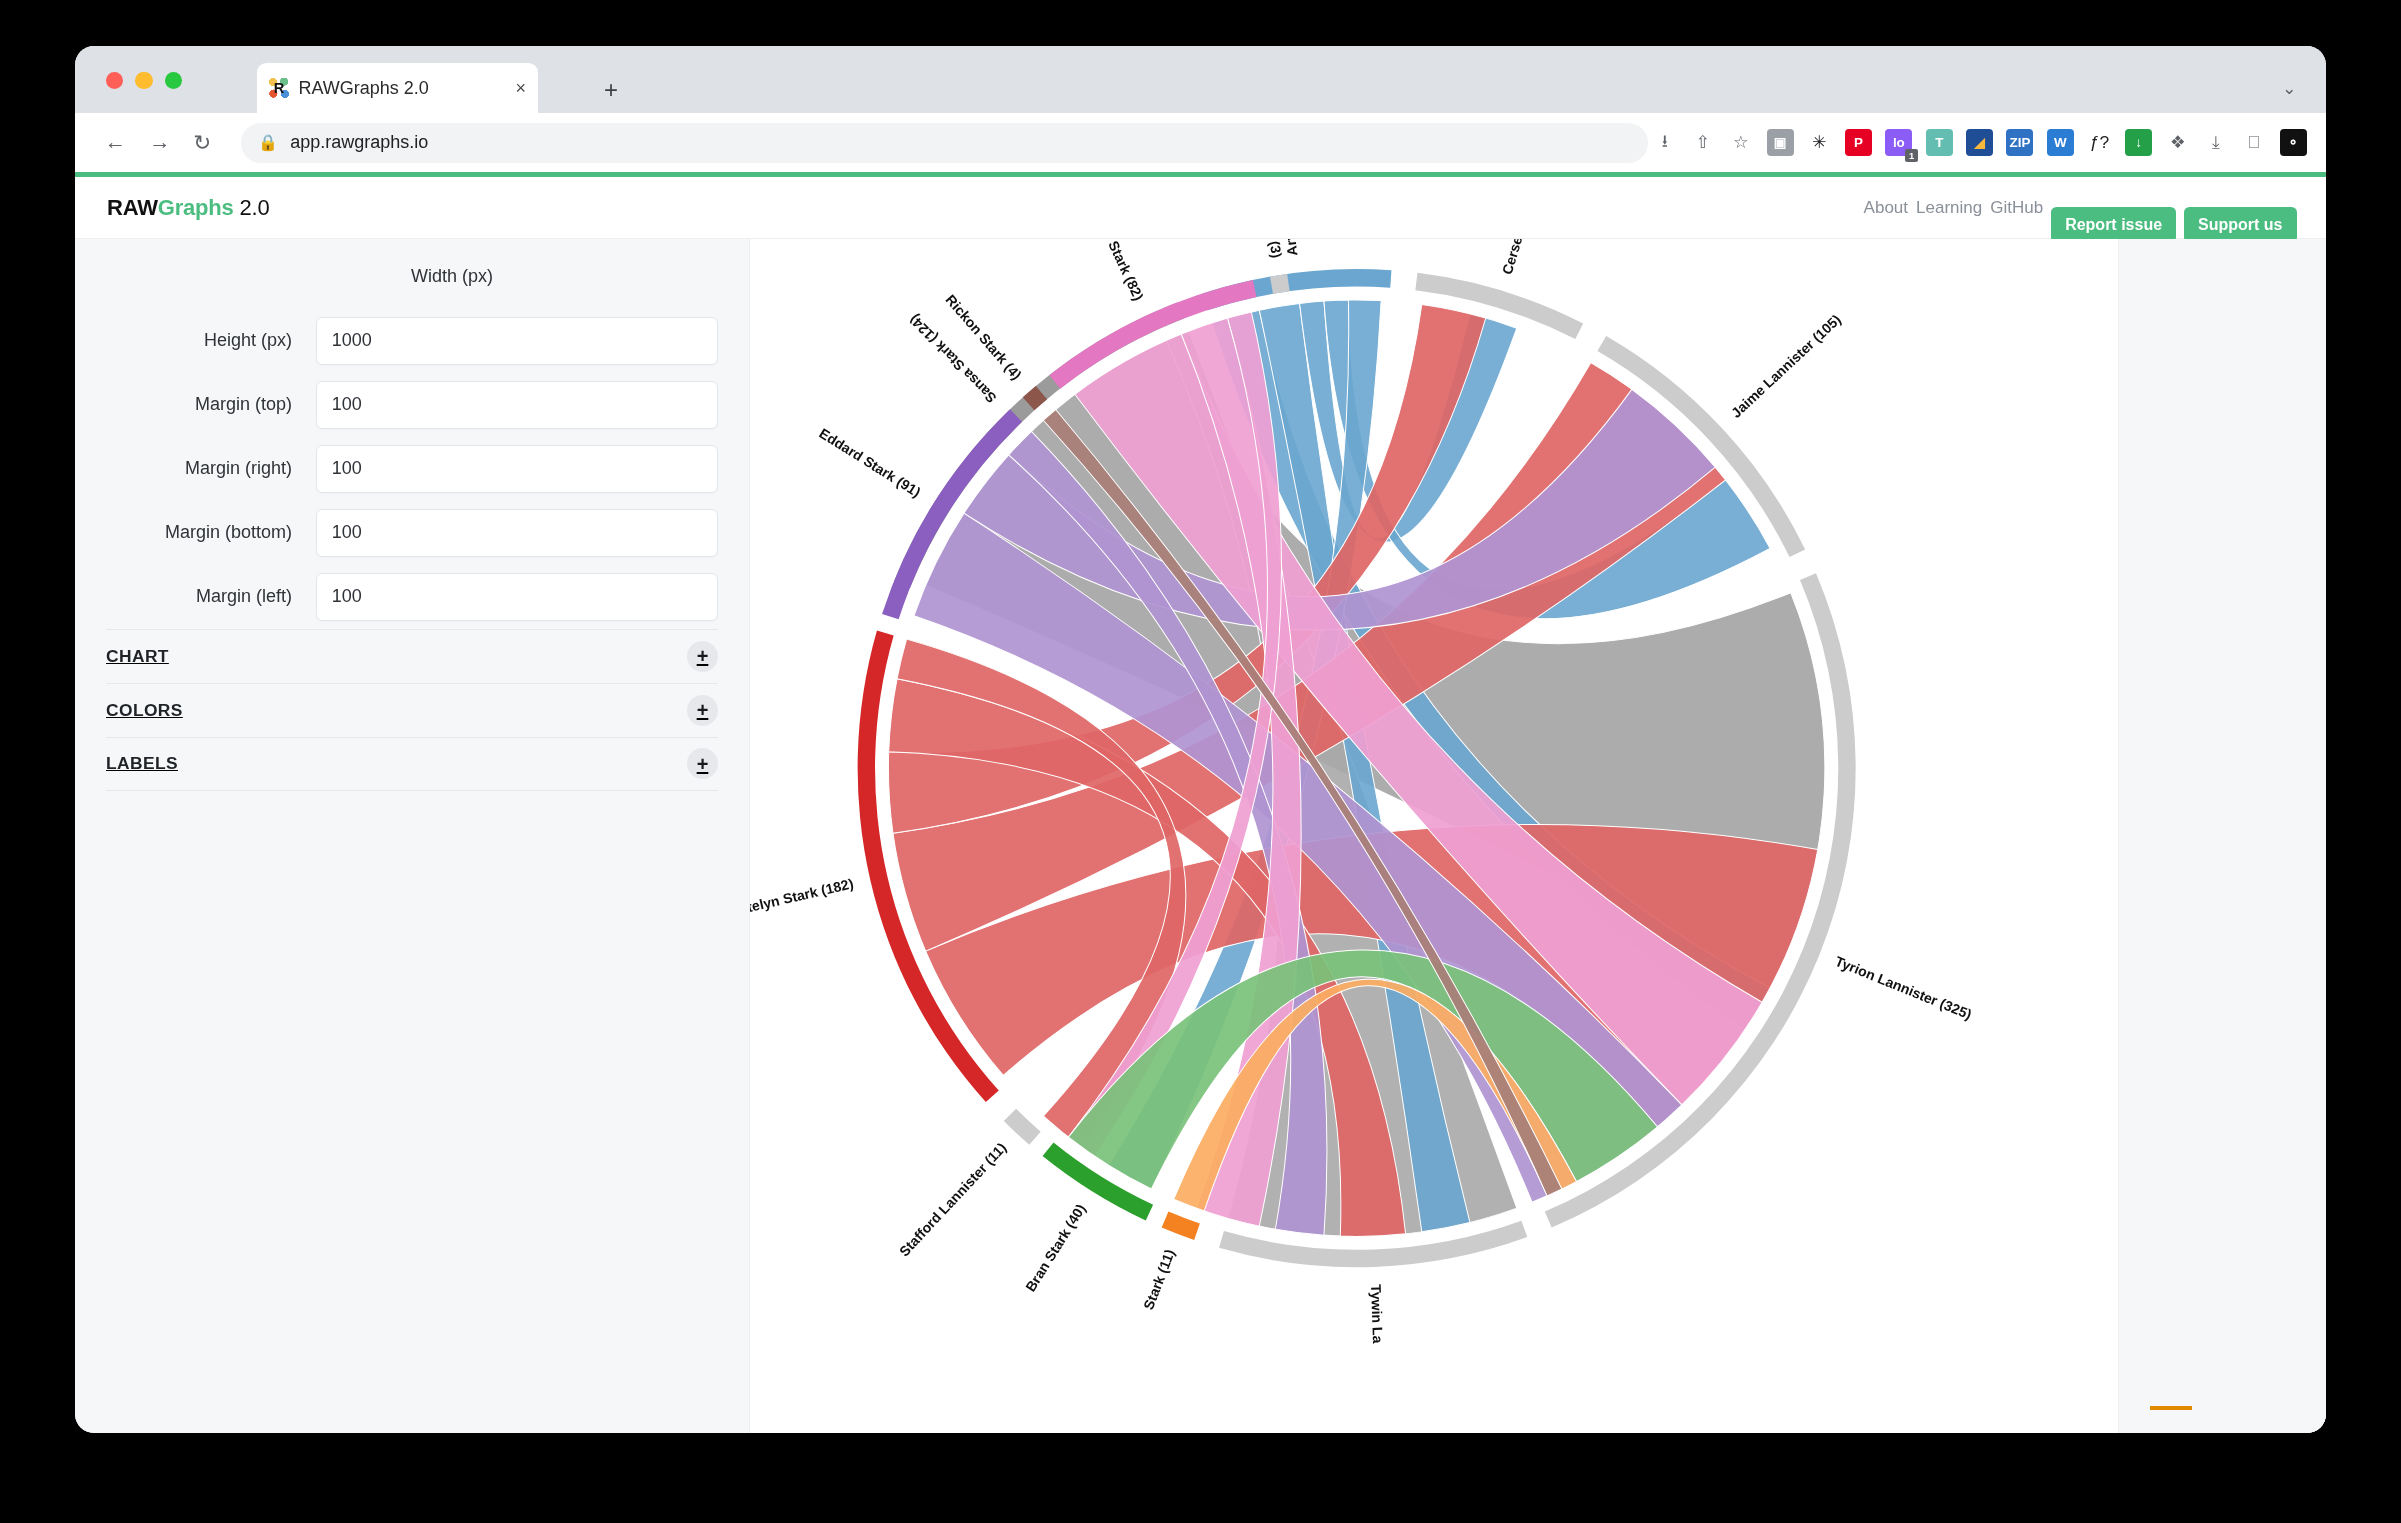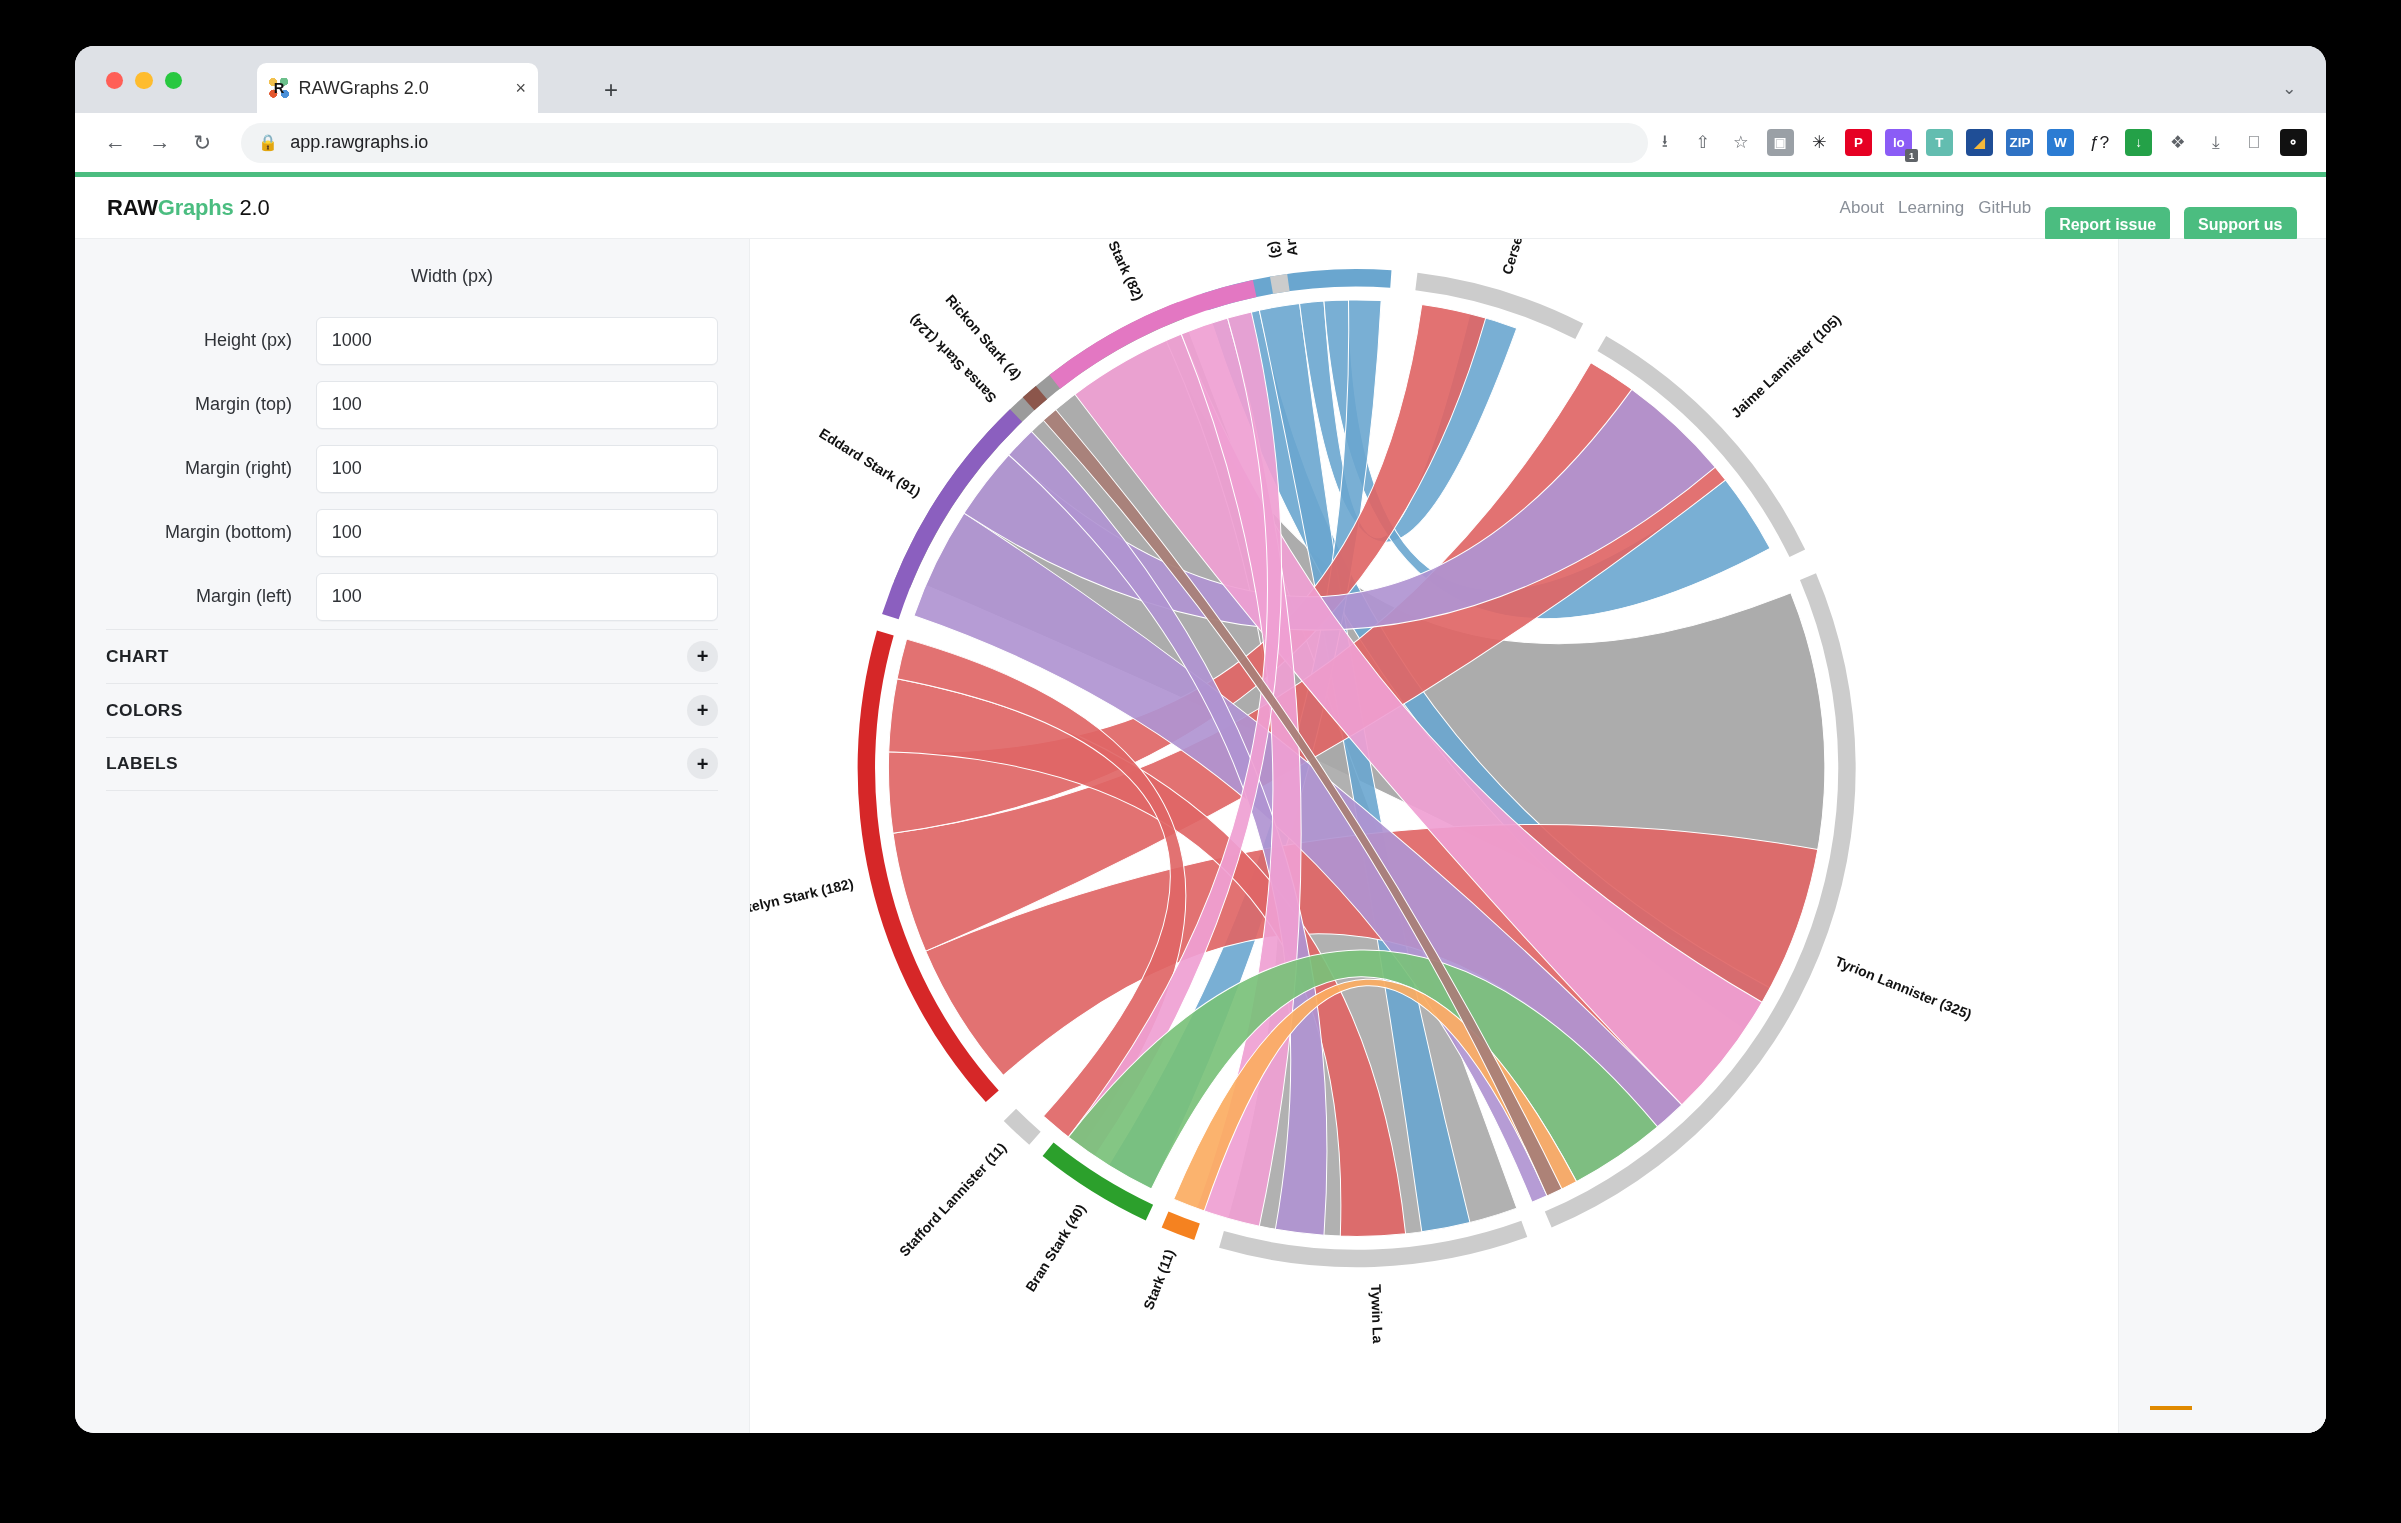--- a/index.html
+++ b/index.html
@@ -115,21 +115,21 @@
   
   .app-header {
     height: 62px; background: #fff;
     display: flex; align-items: center;
     padding: 0 29.5px 0 32px;
     border-bottom: 0.7px solid #eceef0;
   }
   .logo { font-size: 22px; font-weight: 700; color: #111; letter-spacing: -0.2px; }
   .logo .g { color: #4bbd80; }
   .logo .v { font-weight: 400; color: #111; }
-  .hdr-right { margin-left: auto; display: flex; align-items: center; gap: 14px; }
+  .hdr-right { margin-left: auto; display: flex; align-items: center; gap: 8px; }
   .hdr-link { font-size: 17px; color: #8a9099; }
   .btn-green {
     background: #4bbd80; color: #fff;
     font-size: 16px; font-weight: 700;
     padding: 8.7px 14px; border-radius: 5.4px;
     white-space: nowrap;
     margin-top: 34px;
   }
 
   
@@ -183,20 +183,21 @@
   .swatch {
     width: 23px; height: 23px;
     border: 0.7px solid #d6d9dd; background: #fff;
     margin-right: 17.4px;
   }
   .section-row {
     display: flex; align-items: center;
     height: 54px;
     margin: 0 31px 0 31px;
     border-top: 0.7px solid #e6e8eb;
+    text-decoration: underline;
   }
   .section-row:last-of-type { border-bottom: 0.7px solid #e6e8eb; }
   .section-title {
     font-size: 17.4px; font-weight: 700;
     letter-spacing: 0.4px; color: #1f2226;
   }
   .plus-btn {
     margin-left: auto;
     width: 31px; height: 31px; border-radius: 50%;
     background: #e6e8eb; color: #16181c;

